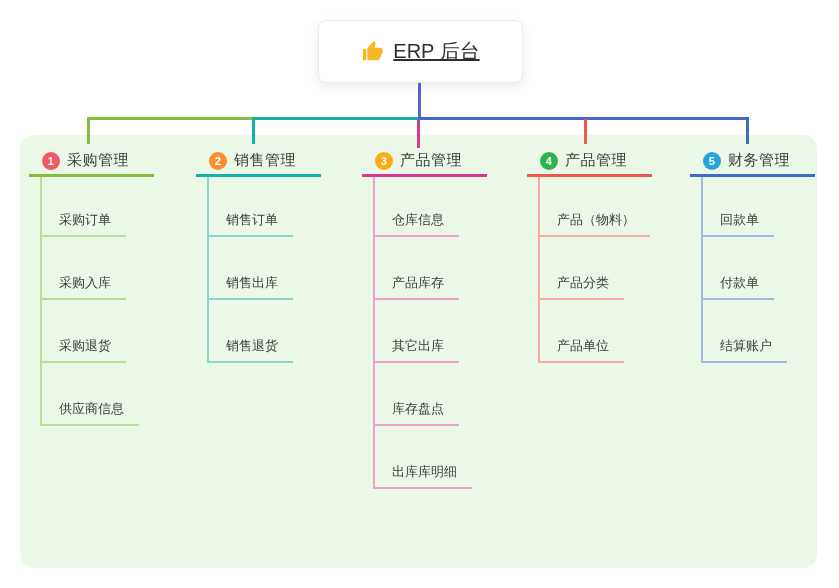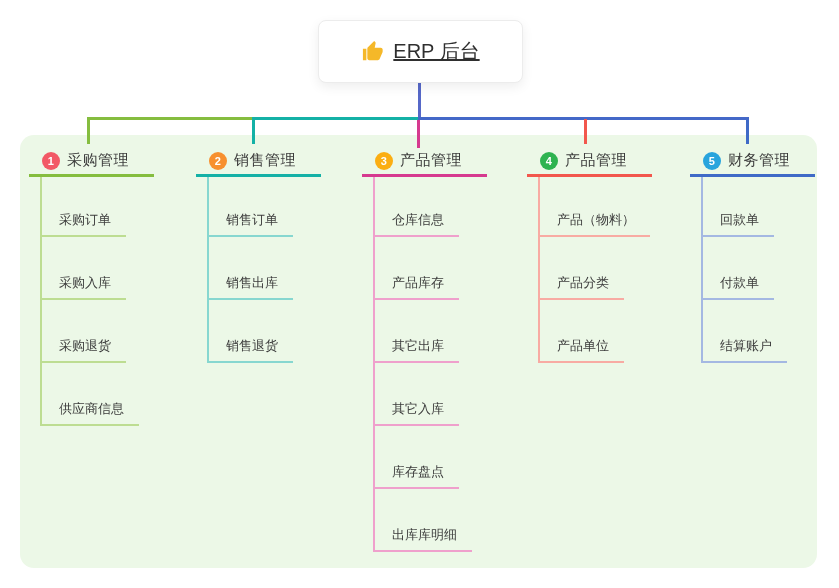--- a/index.html
+++ b/index.html
@@ -115,21 +115,20 @@
 
 <div class="branch b3">
   <div class="branch-header">
     <span class="badge">3</span>
     <span>产品管理</span>
   </div>
   <div class="children">
     <div class="child-row">仓库信息</div>
     <div class="child-row">产品库存</div>
     <div class="child-row">其它出库</div>
-    <div class="child-row">其它入库</div>
     <div class="child-row">库存盘点</div>
     <div class="child-row">出库库明细</div>
   </div>
 </div>
 
 <div class="branch b4">
   <div class="branch-header">
     <span class="badge">4</span>
     <span>产品管理</span>
   </div>

